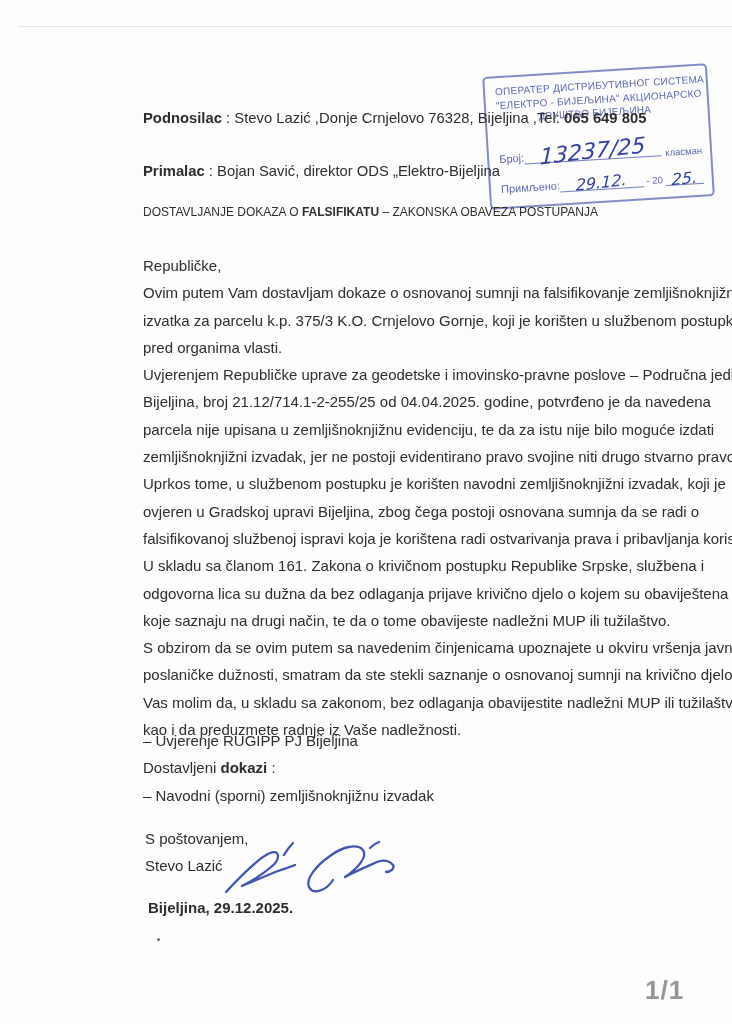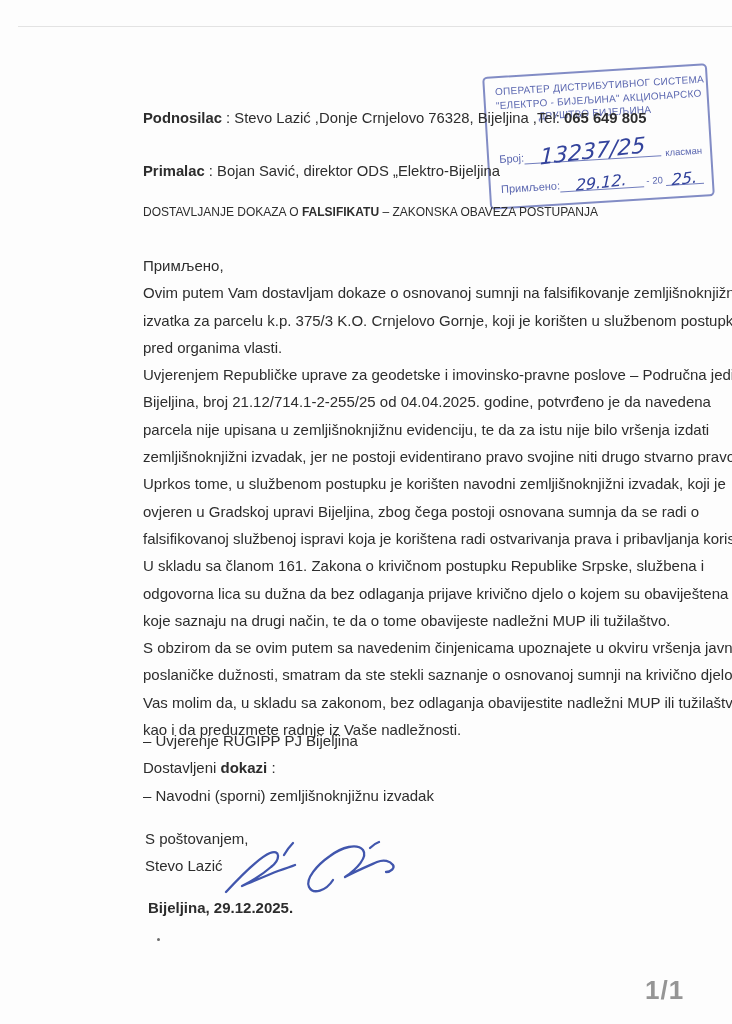--- a/index.html
+++ b/index.html
@@ -98,27 +98,27 @@
       <span class="stamp-preprint">- 20</span>
       <span class="stamp-fill-short"><span class="hand hand-sm">25.</span></span>
     </div>
   </div>
 
   <div class="subject">
     <span>DOSTAVLJANJE DOKAZA O </span><b>FALSIFIKATU</b><span>  – ZAKONSKA OBAVEZA POSTUPANJA</span>
   </div>
 
   <div class="body-block">
-    <div class="ln">Примљено,</div>
+    <div class="ln">Republičke,</div>
     <div class="ln">Ovim putem Vam dostavljam dokaze o osnovanoj sumnji na falsifikovanje zemljišnoknjižnog</div>
     <div class="ln">izvatka za parcelu k.p. 375/3 K.O. Crnjelovo Gornje, koji je korišten u službenom postupku</div>
     <div class="ln">pred organima vlasti.</div>
     <div class="ln">Uvjerenjem Republičke uprave za geodetske i imovinsko-pravne poslove – Područna jedinica</div>
     <div class="ln">Bijeljina, broj 21.12/714.1-2-255/25 od 04.04.2025. godine, potvrđeno je da navedena</div>
-    <div class="ln">parcela nije upisana u zemljišnoknjižnu evidenciju, te da za istu nije bilo vršenja izdati</div>
+    <div class="ln">parcela nije upisana u zemljišnoknjižnu evidenciju, te da za istu nije bilo moguće izdati</div>
     <div class="ln">zemljišnoknjižni izvadak, jer ne postoji evidentirano pravo svojine niti drugo stvarno pravo.</div>
     <div class="ln">Uprkos tome, u službenom postupku je korišten navodni zemljišnoknjižni izvadak, koji je</div>
     <div class="ln">ovjeren u Gradskoj upravi Bijeljina, zbog čega postoji osnovana sumnja da se radi o</div>
     <div class="ln">falsifikovanoj službenoj ispravi koja je korištena radi ostvarivanja prava i pribavljanja koristi.</div>
     <div class="ln">U skladu sa članom 161. Zakona o krivičnom postupku Republike Srpske, službena i</div>
     <div class="ln">odgovorna lica su dužna da bez odlaganja prijave krivično djelo o kojem su obaviještena ili za</div>
     <div class="ln">koje saznaju na drugi način, te da o tome obavijeste nadležni MUP ili tužilaštvo.</div>
     <div class="ln">S obzirom da se ovim putem sa navedenim činjenicama upoznajete u okviru vršenja javne i</div>
     <div class="ln">poslaničke dužnosti, smatram da ste stekli saznanje o osnovanoj sumnji na krivično djelo, te</div>
     <div class="ln">Vas molim da, u skladu sa zakonom, bez odlaganja obavijestite nadležni MUP ili tužilaštvo,</div>

